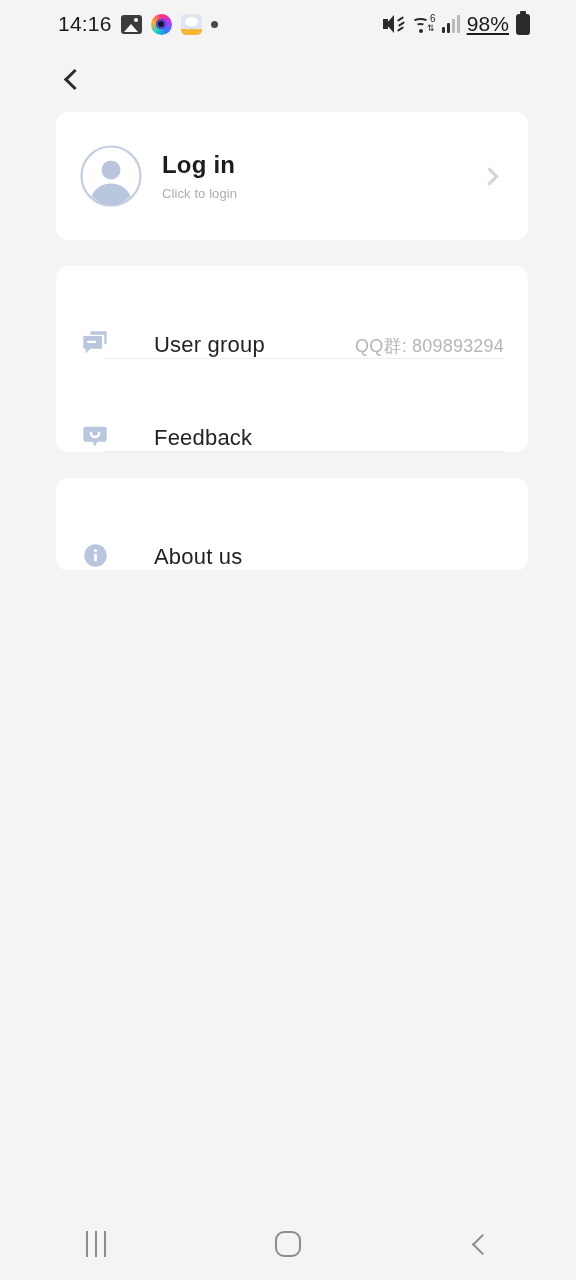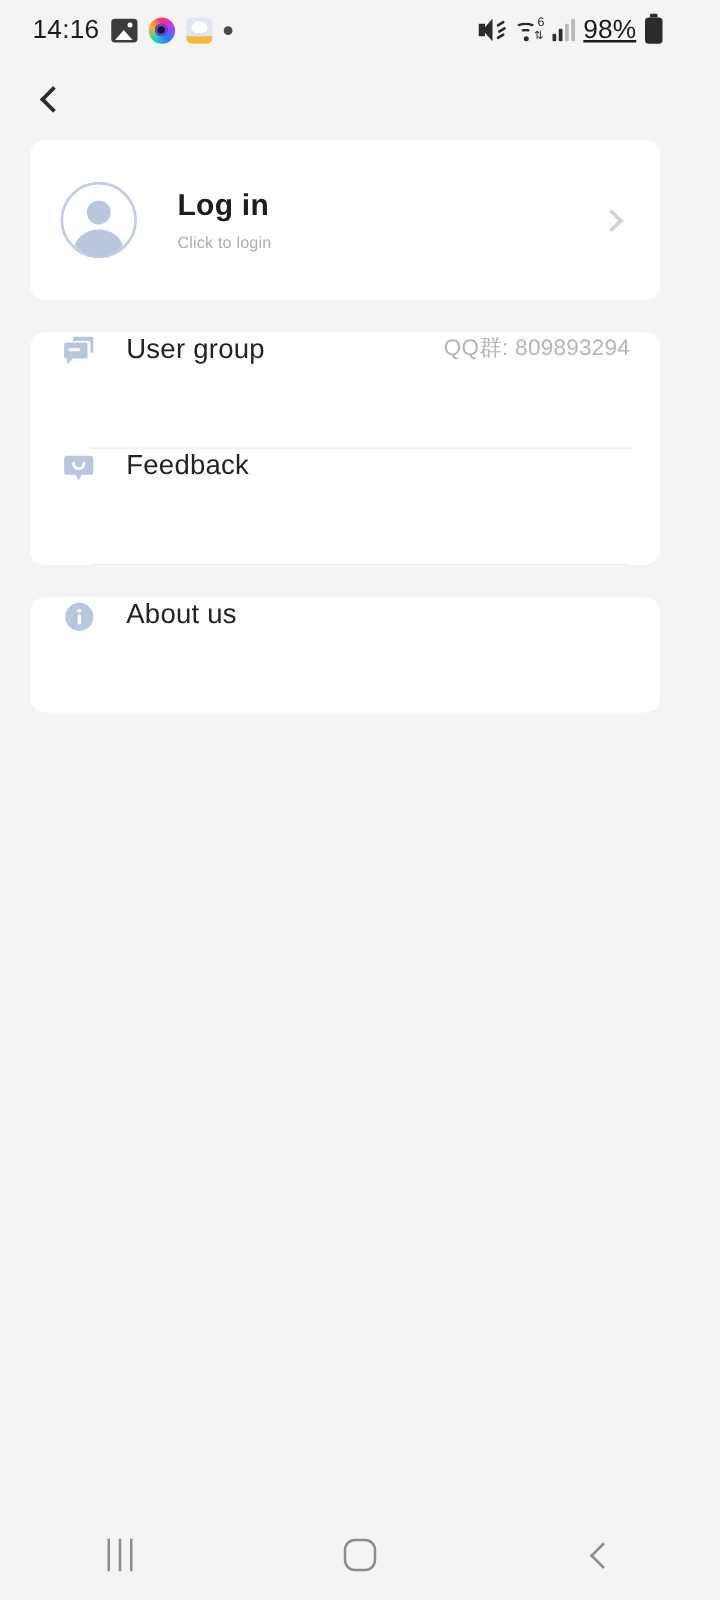--- a/index.html
+++ b/index.html
@@ -3,21 +3,21 @@
 <meta charset="utf-8">
 <style>
   * { margin:0; padding:0; box-sizing:border-box; }
   html, body {
     width:576px; height:1280px;
     background:#f4f4f4;
     font-family:"Liberation Sans", sans-serif;
     -webkit-font-smoothing:antialiased;
     overflow:hidden;
   }
-  .phone { position:relative; width:552px; height:1280px; background:#f4f4f4; }
+  .phone { position:relative; width:552px; height:1280px; background:#f4f4f4;padding-left:32px; }
 
   
   .statusbar {
     height:48px; display:flex; align-items:center;
     padding:0 22px 0 26px; justify-content:space-between;
   }
   .sb-left { display:flex; align-items:center; gap:9px; }
   .sb-time { font-size:21px; color:#1b1b1b; letter-spacing:.2px; font-weight:400; }
   .sb-right { display:flex; align-items:center; gap:7px; }
   .sb-pct { font-size:21px; color:#1b1b1b; letter-spacing:.1px;text-decoration:underline; }
@@ -125,33 +125,33 @@
     margin:0 24px; background:#ffffff; border-radius:12px;
   }
   .card + .card { margin-top:26px; }
   #login-card { margin-top:2px; }
 
   .login-row {
     display:flex; align-items:center; height:128px; padding:0 24px 0 24px; cursor:pointer;
   }
   .avatar { width:62px; height:62px; flex:0 0 62px; position:relative; }
   .avatar svg { display:block; }
-  .login-texts { margin-left:32px; flex:1 1 auto; }
+  .login-texts { margin-left:20px; flex:1 1 auto; }
   .login-title {
     font-size:24px; font-weight:700; color:#1d1d1d; letter-spacing:.2px; line-height:1.2;
   }
   .login-sub { font-size:13px; color:#adadad; margin-top:7px; letter-spacing:.1px; }
   .chev-right {
     width:13px; height:13px; border-top:3px solid #d4d4d4; border-right:3px solid #d4d4d4;
     transform:rotate(45deg); margin-right:8px; flex:0 0 auto;
   }
 
   .menu-row {
-    display:flex; align-items:flex-start; height:92px; padding:0 24px 0 24px;
-    cursor:pointer; position:relative;
+    display:flex; align-items:flex-end; height:92px; padding:0 24px 0 24px;
+    cursor:pointer; position:relative;gap:21px;
   }
   .menu-icon { width:30px; height:30px; flex:0 0 30px; display:flex; align-items:center; justify-content:center; }
   .menu-label {
     margin-left:23px; font-size:22px; color:#232323; letter-spacing:.2px; flex:1 1 auto;
   }
   .menu-value { font-size:18px; color:#b6b6b6; letter-spacing:.2px; }
   .divider {
     height:1px; background:#ededed; margin-left:48px; margin-right:24px;
   }
 

